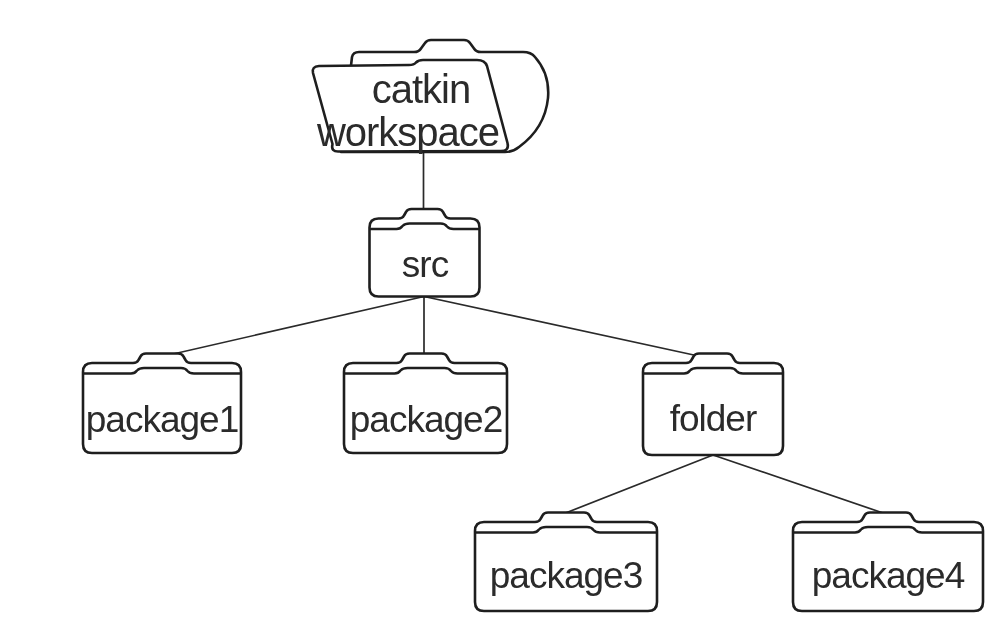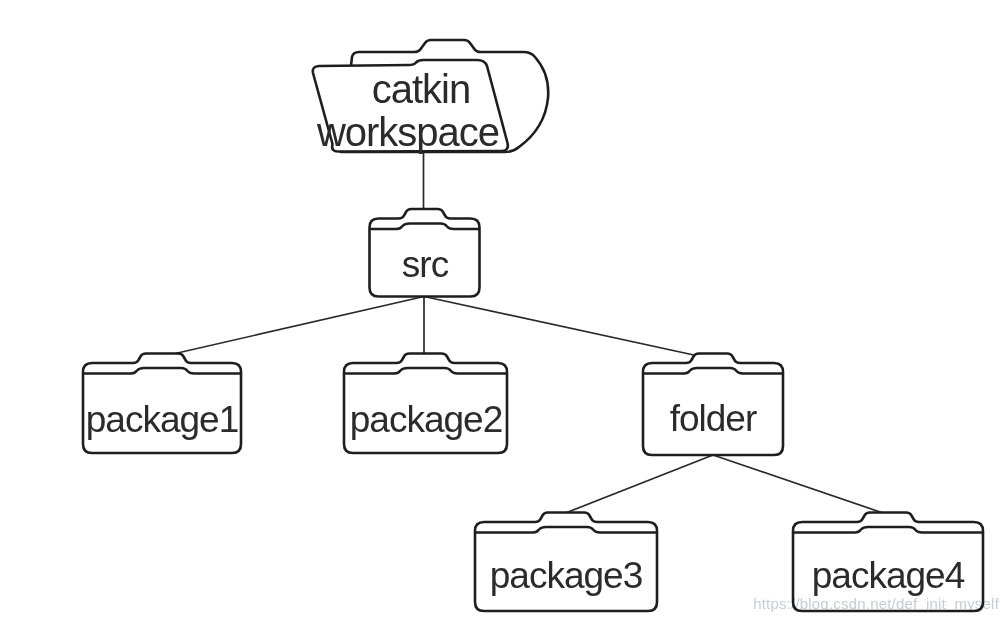--- a/index.html
+++ b/index.html
@@ -186,14 +186,13 @@
     L 793 531 Q 793 522 802 522 Z"></path>
       <path class="folder-innerline inner" d="M 794 532.5 L 855 532.5 Q 859 532.5 861 529.5
     Q 863.5 527 868 527 L 909 527
     Q 913.5 527 915.5 530 Q 917.5 532.5 922 532.5
     L 982 532.5"></path>
       <text class="node-label label-md" x="888" y="588">package4</text>
     </g>
 
   </svg>
 
-  <div class="watermark">https://blog.csdn.net/def_init_myself</div>
 </div>
 
 </body></html>

